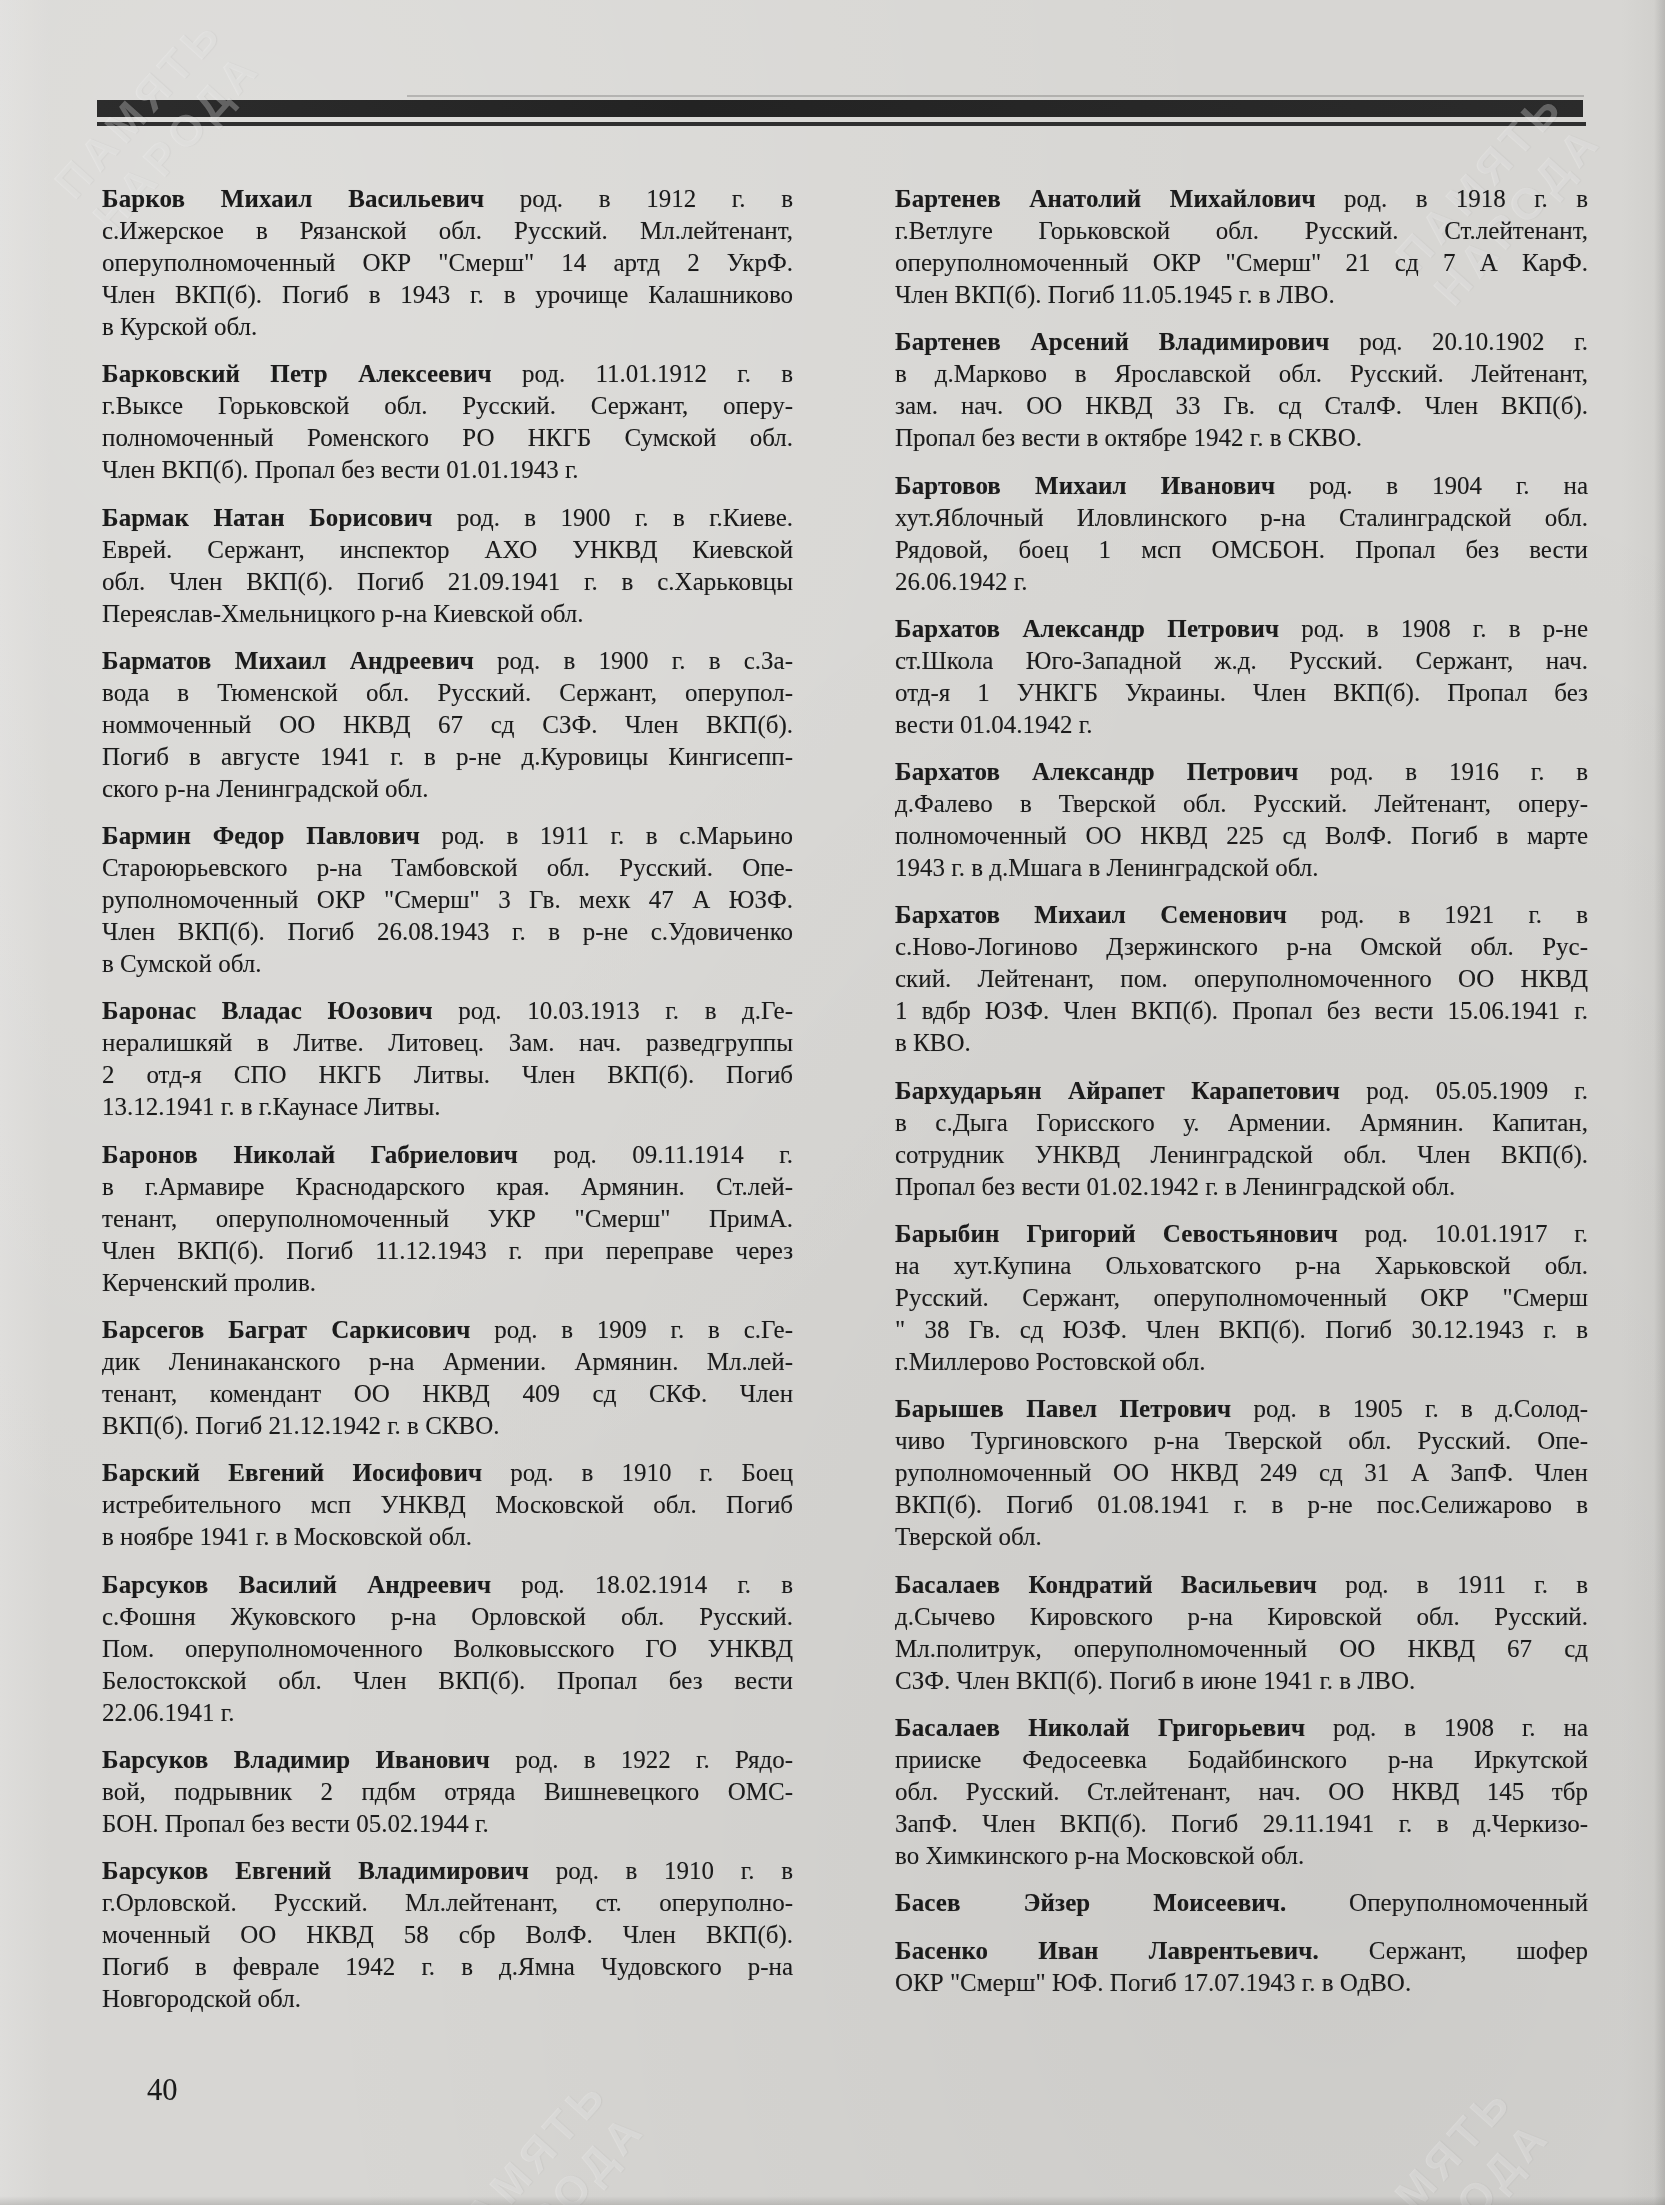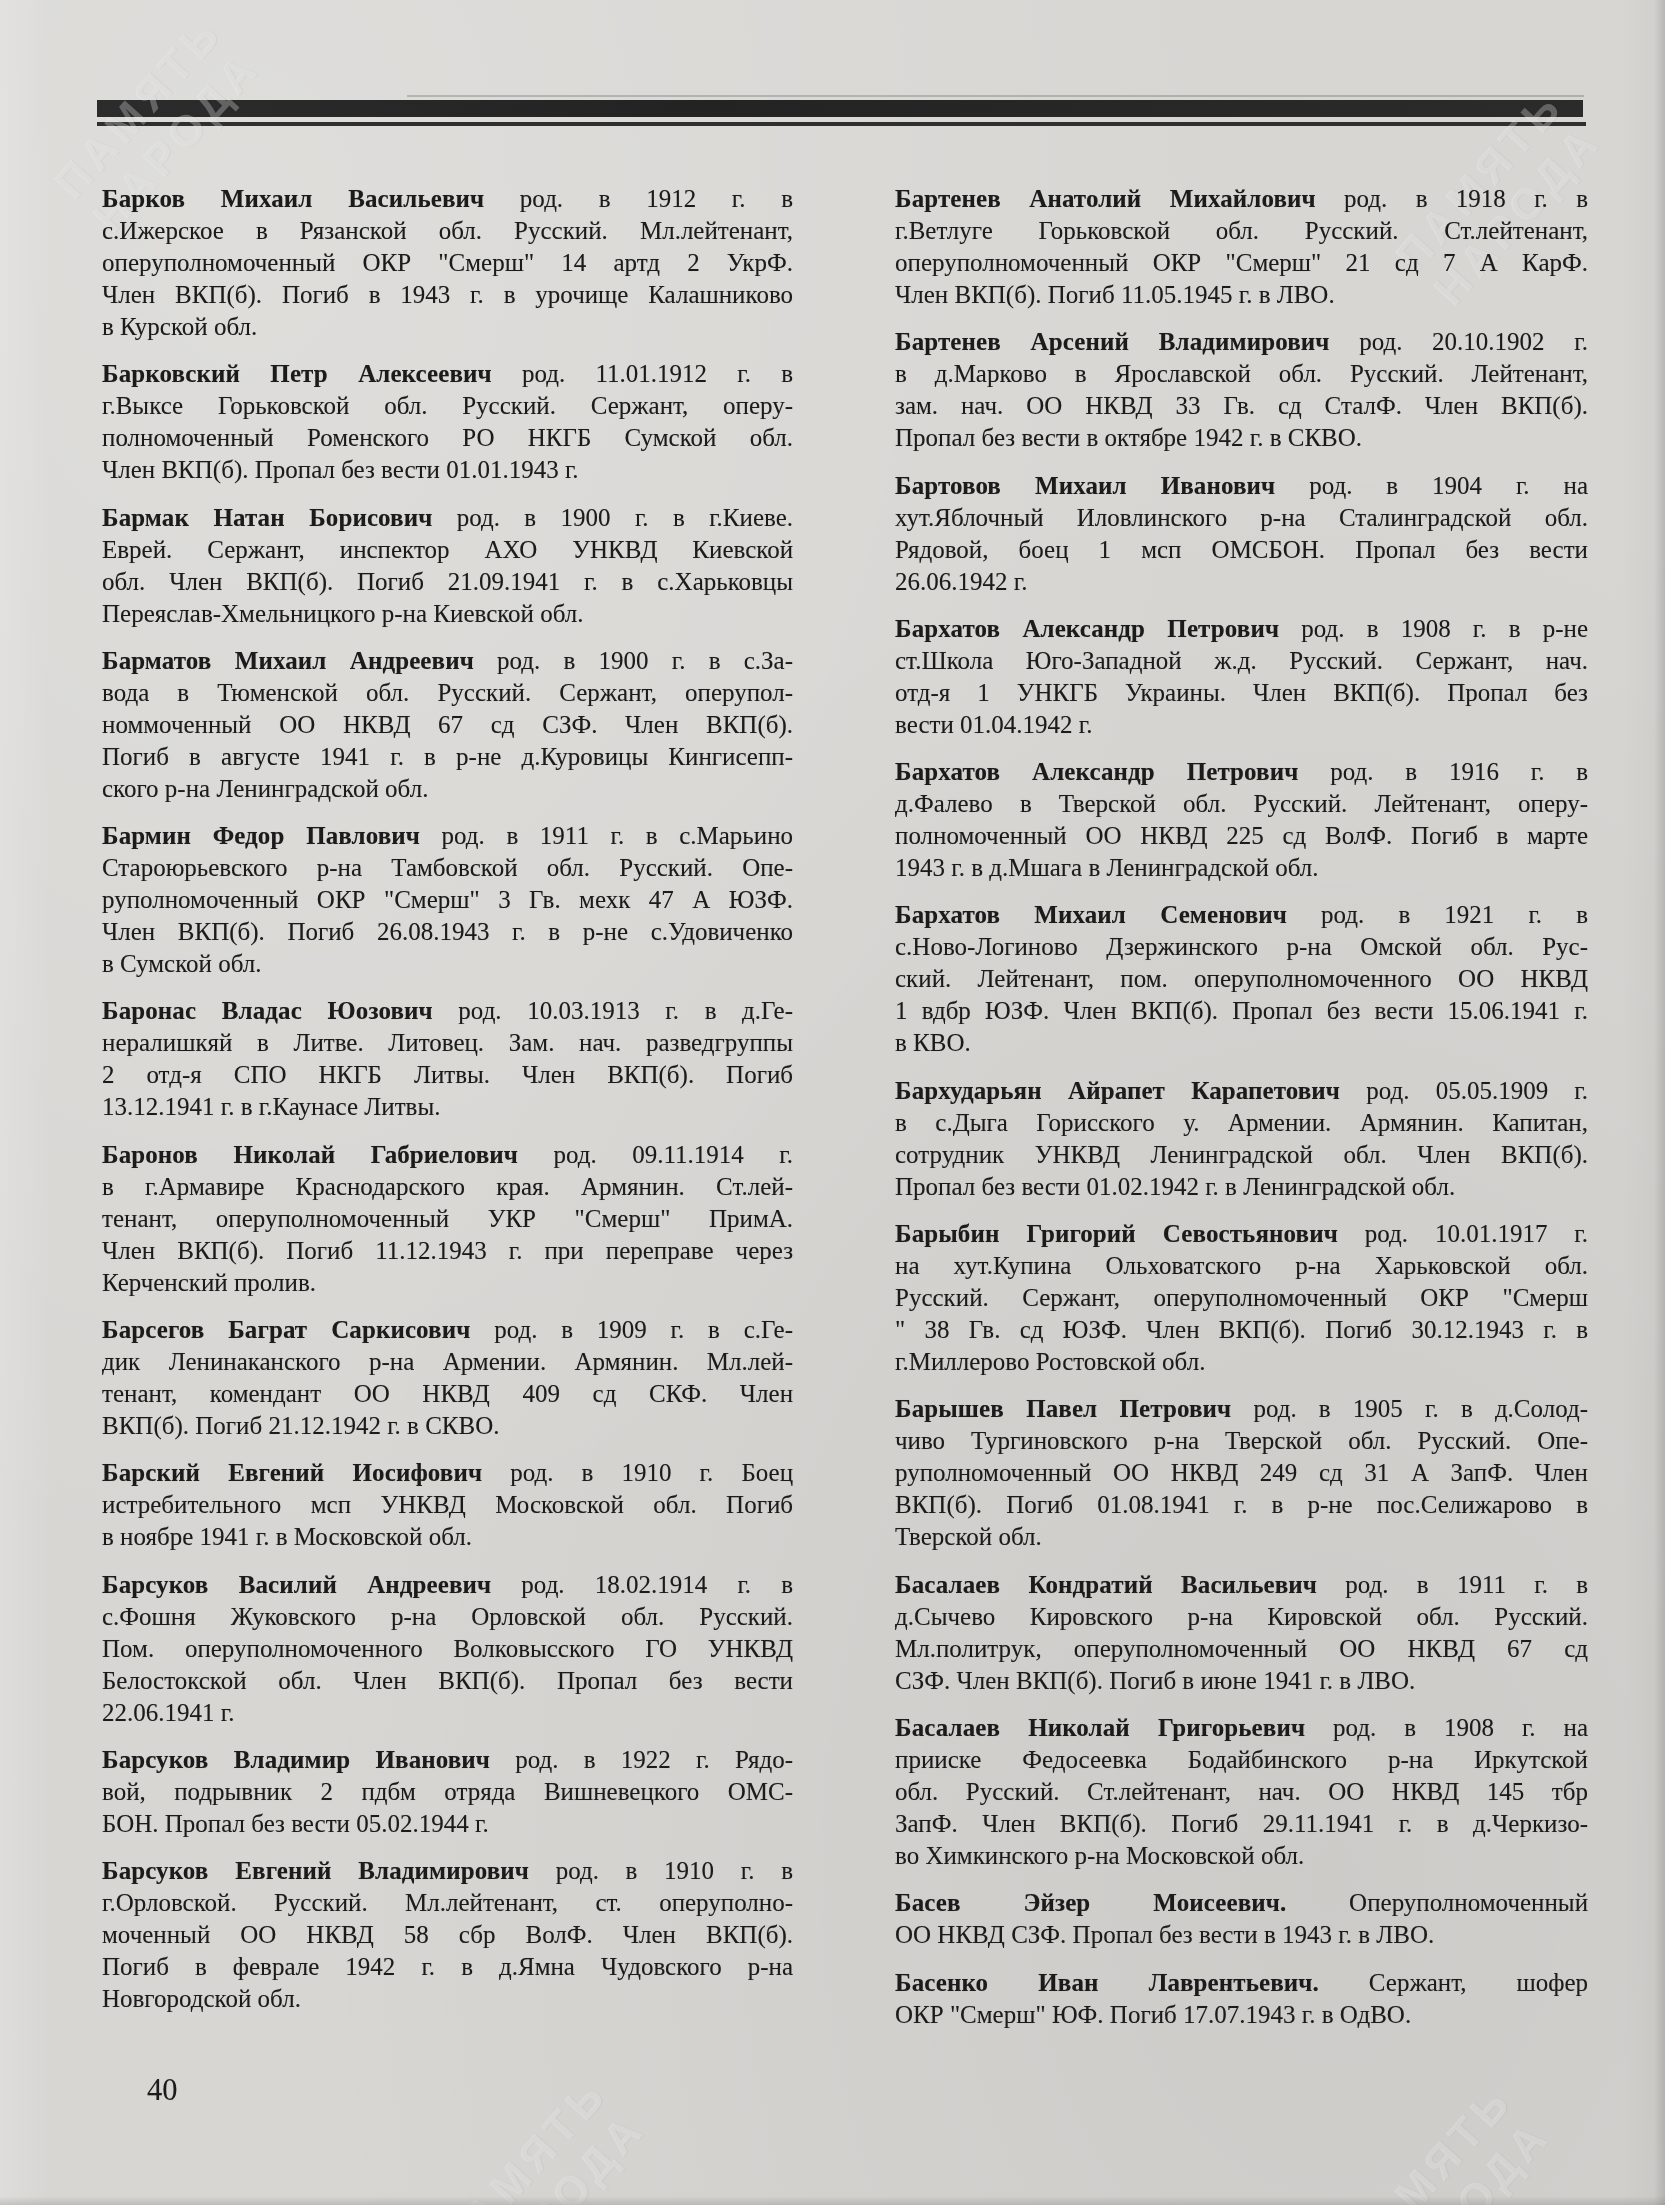--- a/index.html
+++ b/index.html
@@ -246,21 +246,20 @@
         </div>
         <div class="entry">
           <div class="ln"><b>Басалаев Николай Григорьевич</b><span> род. в 1908 г. на</span></div>
           <div class="ln">прииске Федосеевка Бодайбинского р-на Иркутской</div>
           <div class="ln">обл. Русский. Ст.лейтенант, нач. ОО НКВД 145 тбр</div>
           <div class="ln">ЗапФ. Член ВКП(б). Погиб 29.11.1941 г. в д.Черкизо-</div>
           <div class="ln last">во Химкинского р-на Московской обл.</div>
         </div>
         <div class="entry">
           <div class="ln"><b>Басев Эйзер Моисеевич.</b><span> Оперуполномоченный</span></div>
-          <div class="ln last">ОО НКВД СЗФ. Пропал без вести в 1943 г. в ЛВО.</div>
         </div>
         <div class="entry">
           <div class="ln"><b>Басенко Иван Лаврентьевич.</b><span> Сержант, шофер</span></div>
           <div class="ln last">ОКР "Смерш" ЮФ. Погиб 17.07.1943 г. в ОдВО.</div>
         </div>
       </div>
   </div>
 
   <div class="pageno">40</div>
 

